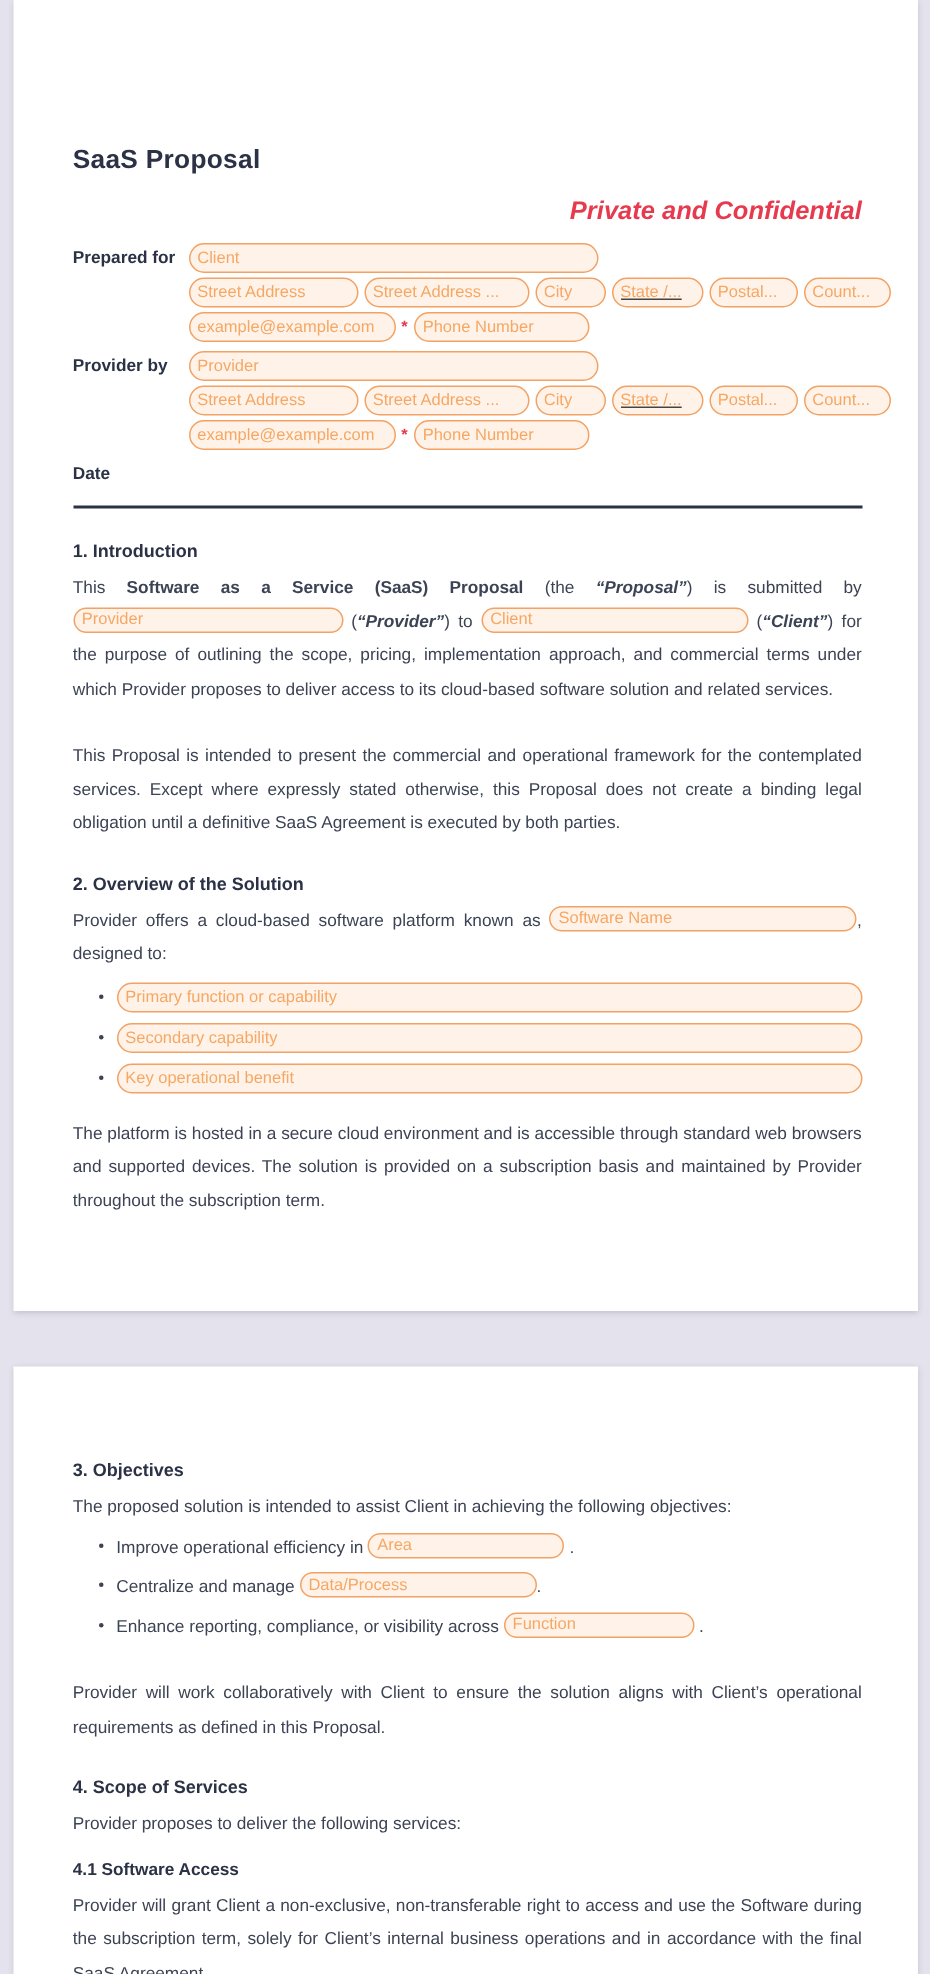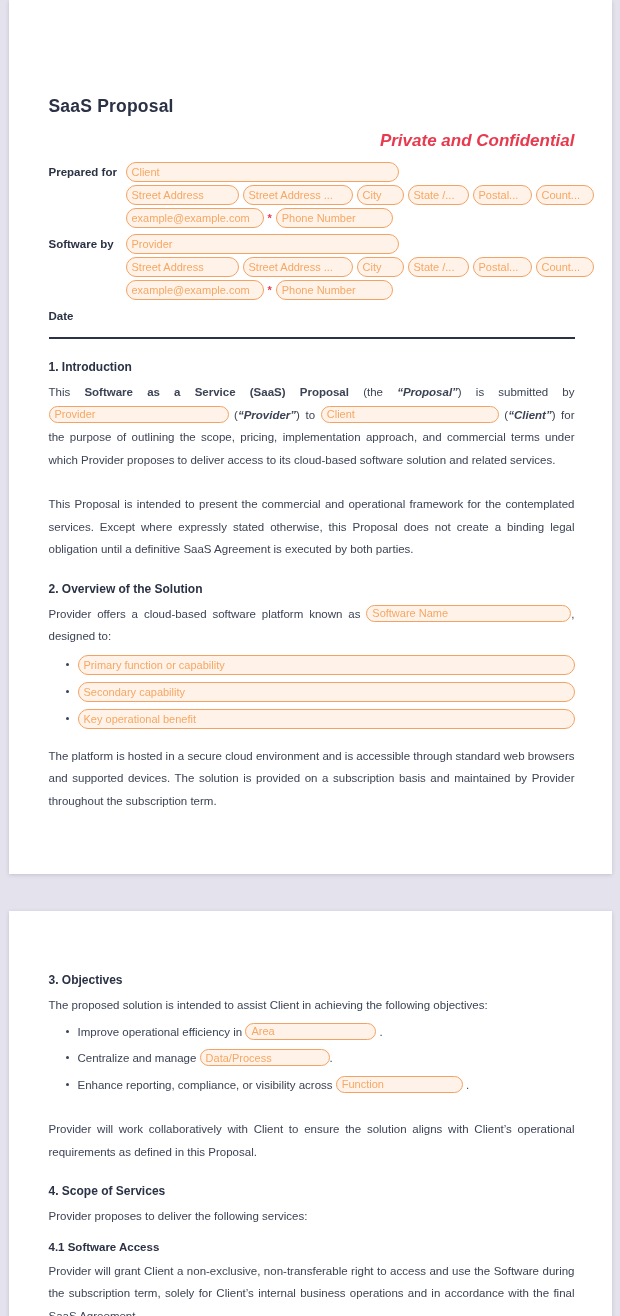--- a/index.html
+++ b/index.html
@@ -28,40 +28,40 @@
   input.field {
     font-family:inherit; font-size:11px; color:#444444;
     height:20px; border:1px solid #f2a264; background:#fff3e9;
     border-radius:10px; text-align:left; padding:0 5px; outline:none;
   }
   input.field::placeholder { color:#f6a763; opacity:1; }
   .f-client  { width:273px; }
   .f-street  { width:113px; }
   .f-street2 { width:110px; }
   .f-city    { width:47px; }
-  .f-state   { width:61px; }
+  .f-state   { width:61px;text-decoration:underline; }
   .f-postal  { width:59px; }
   .f-country { width:58px; }
   .f-email   { width:138px; }
   .f-phone   { width:117px; }
   .required { color:#e73a4e; font-size:11px; font-weight:bold; }
 
   .rule { border:none; border-top:2px solid #2b3245; margin-top:15px; }
 
   h2.sec { font-size:12px; font-weight:bold; color:#2b3245; margin-top:21px; }
   h3.subsec { font-size:11.5px; font-weight:bold; color:#2b3245; margin-top:13px; }
   p.body { font-size:11.5px; line-height:22.5px; text-align:justify; margin-top:7px; }
   .bi { font-weight:bold; font-style:italic; }
 
   input.inline-field { height:17px; border-radius:9px; vertical-align:middle; position:relative; top:-1px; }
   .iw-provider { width:180px; }
   .iw-client   { width:178px; }
   .iw-software { width:205px; }
   .iw-area     { width:131px; }
-  .iw-data     { width:130px; }
+  .iw-data     { width:158px; }
   .iw-function { width:127px; }
 
   .obullet { display:flex; align-items:center; margin:7px 0 7px 17px; }
   .obullet .dotf { width:3px; height:3px; border-radius:50%; background:#3c4354; margin-right:9px; flex-shrink:0; }
   .bullet-field { flex:1; height:18px; border-radius:9px; }
 
   .lbullet { margin:4px 0 4px 17px; font-size:11.5px; line-height:22.5px; }
   .dot { display:inline-block; width:3px; height:3px; border-radius:50%; background:#3c4354; vertical-align:3px; margin-right:9px; }
 </style>
 </head>
@@ -89,21 +89,21 @@
         </div>
         <div class="frow">
           <input class="field f-email" placeholder="example@example.com" style="">
           <span class="required">*</span>
           <input class="field f-phone" placeholder="Phone Number" style="">
         </div>
       </div>
     </div>
 
     <div class="form-group">
-      <div class="form-label">Software by</div>
+      <div class="form-label">Provider by</div>
       <div class="fields">
         <div class="frow">
           <input class="field f-client" placeholder="Provider" style="">
         </div>
         <div class="frow">
           <input class="field f-street" placeholder="Street Address" style="">
           <input class="field f-street2" placeholder="Street Address ..." style="">
           <input class="field f-city" placeholder="City" style="">
           <input class="field f-state" placeholder="State /..." style="">
           <input class="field f-postal" placeholder="Postal..." style="">

